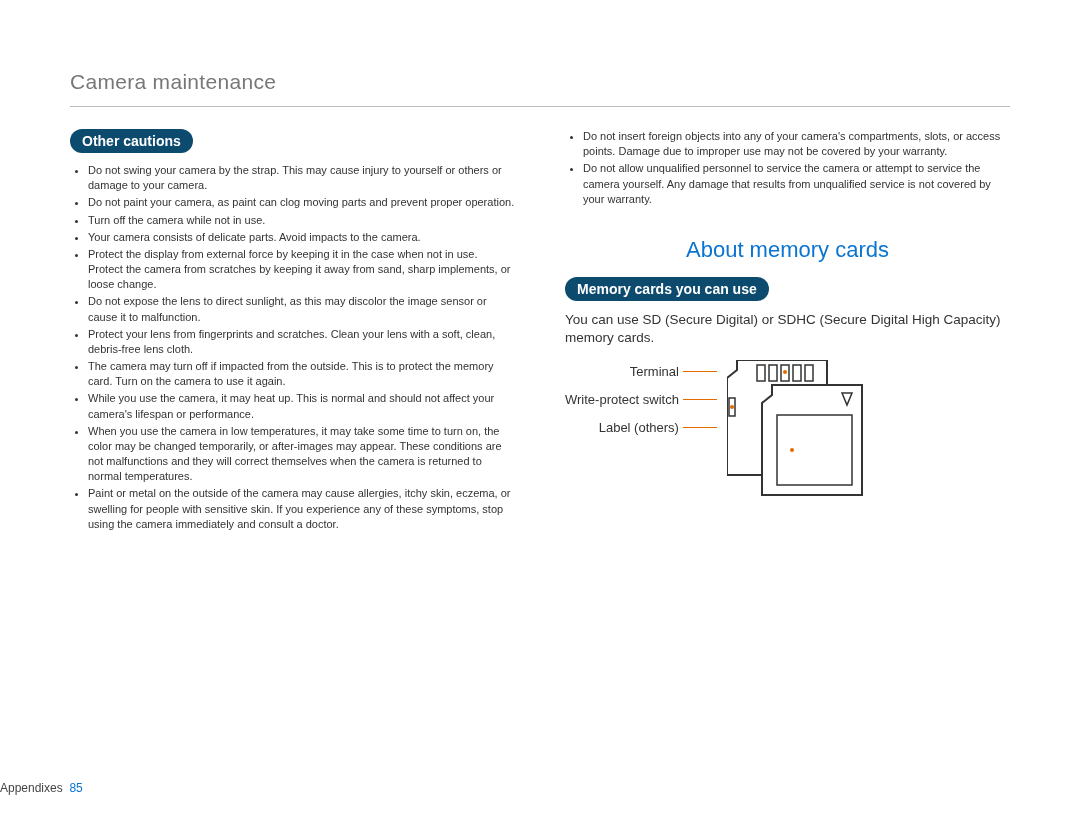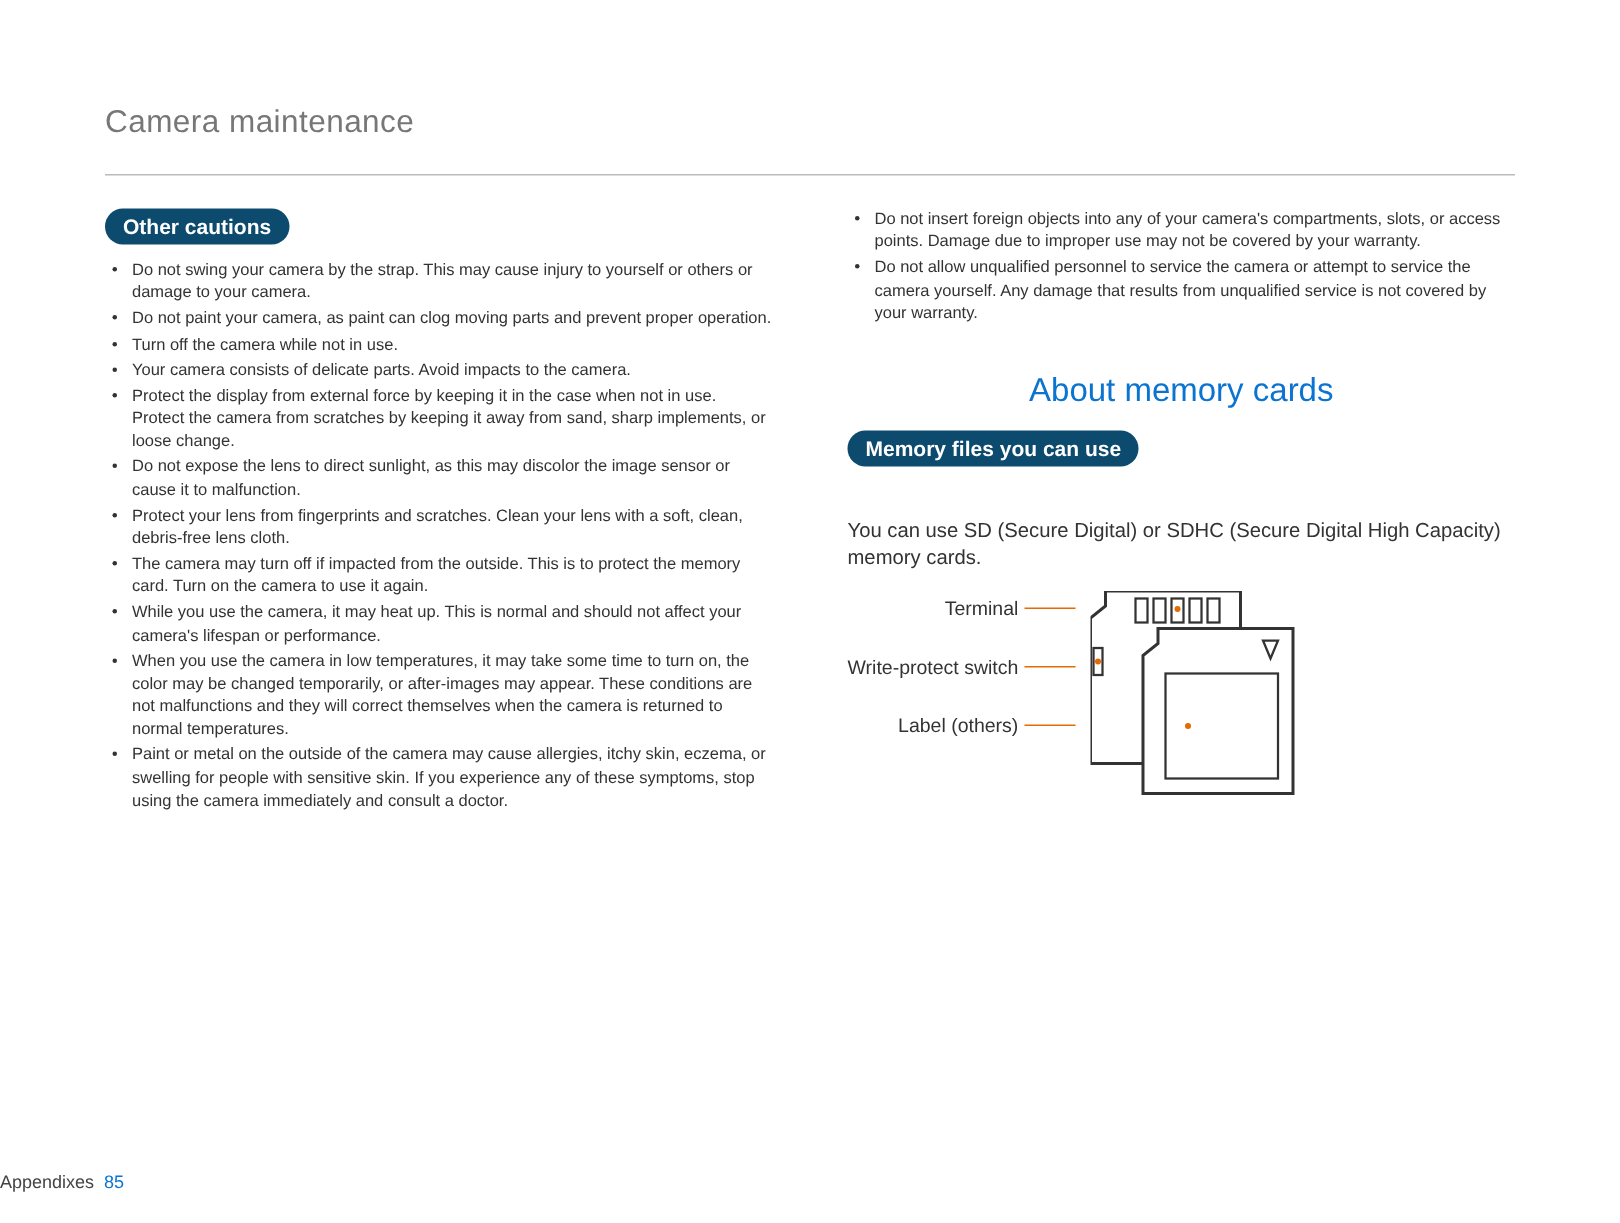--- a/index.html
+++ b/index.html
@@ -11,21 +11,21 @@
     overflow: hidden;
     color: #333;
   }
   .page {
     padding: 70px 70px 40px 70px;
   }
   .header {
     font-size: 21px;
     font-weight: 300;
     color: #777;
-    padding-bottom: 22px;
+    padding-bottom: 12px;
     border-bottom: 1px solid #bbb;
     margin-bottom: 22px;
     letter-spacing: 0.3px;
   }
   .columns {
     display: flex;
     gap: 50px;
   }
   .col {
     flex: 1;
@@ -56,35 +56,34 @@
     font-size: 11px;
     line-height: 1.38;
     color: #333;
     margin-bottom: 2px;
   }
   .para {
     font-size: 13.5px;
     line-height: 1.38;
     color: #333;
     margin-bottom: 10px;
-    margin-top: 24px;
   }
   .diagram-wrap {
     display: flex;
     align-items: flex-start;
     gap: 10px;
     margin: 12px 0 15px 0;
   }
   .diagram-labels {
     display: flex;
     flex-direction: column;
     font-size: 13px;
     color: #333;
     text-align: right;
-    gap: 24px;
+    gap: 13px;
     padding-top: 4px;
   }
   .diagram-labels .lbl { display:flex; align-items:center; justify-content:flex-end; gap:4px; }
   .line { display:inline-block; width:34px; height:1px; background:#e36b00; }
   .footer {
     position: absolute;
     bottom: 20px;
     left: 0;
     right: 0;
     text-align: left;
@@ -119,21 +118,21 @@
     </div>
 
     <div class="col">
       <ul class="bullets">
         <li>Do not insert foreign objects into any of your camera's compartments, slots, or access points. Damage due to improper use may not be covered by your warranty.</li>
         <li>Do not allow unqualified personnel to service the camera or attempt to service the camera yourself. Any damage that results from unqualified service is not covered by your warranty.</li>
       </ul>
 
       <div class="section-title">About memory cards</div>
 
-      <div class="pill">Memory files you can use</div>
+      <div class="pill">Memory cards you can use</div>
       <div class="para">You can use SD (Secure Digital) or SDHC (Secure Digital High Capacity) memory cards.</div>
 
       <div class="diagram-wrap">
         <div class="diagram-labels">
           <div class="lbl">
               <span>Terminal</span>
               <span class="line"></span>
             </div>
           <div class="lbl">
               <span>Write-protect switch</span>

